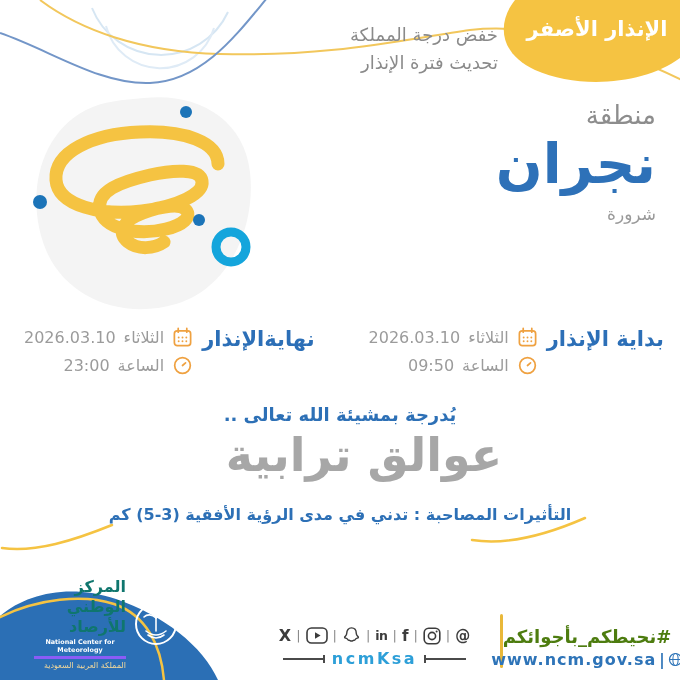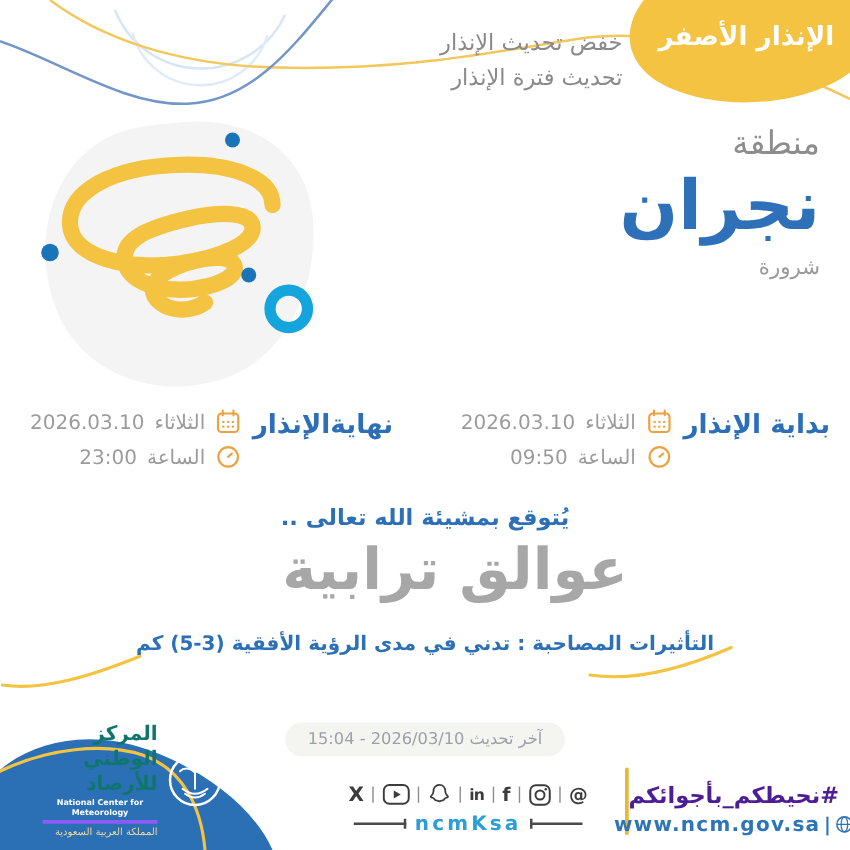--- a/index.html
+++ b/index.html
@@ -60,21 +60,21 @@
   .handle{display:flex;align-items:center;gap:7px;}
   .hline{width:42px;height:2px;background:#4a4a4a;position:relative;}
   .hline::after{content:"";position:absolute;width:2px;height:8px;top:-3px;background:#4a4a4a;}
   .hline.l::after{right:0;}
   .hline.r::after{left:0;}
   .handle-text{color:#2D9FD8;font-weight:bold;font-size:16px;letter-spacing:2.5px;}
   .vdivider{position:absolute;left:500px;bottom:12px;width:3px;height:54px;background:#E9B839;
     border-radius:2px;z-index:3;}
   .footer-right{position:absolute;right:8px;bottom:11px;width:170px;display:flex;flex-direction:column;
     align-items:center;gap:3px;z-index:3;}
-  .hashtag{color:#4c1d95;font-size:18px;font-weight:bold;direction:rtl;white-space:nowrap;}
+  .hashtag{color:#4d7c0f;font-size:18px;font-weight:bold;direction:rtl;white-space:nowrap;}
   .site{display:flex;align-items:center;gap:3px;direction:ltr;}
   .site-url{color:#2E74B8;font-weight:bold;font-size:16px;letter-spacing:1px;}
   .site-sep{color:#2E74B8;font-weight:bold;font-size:15px;}
 </style>
 </head>
 <body>
 
 <div class="stage">
 
   <svg class="decor-top" width="680" height="120" viewBox="0 0 680 120">
@@ -85,21 +85,21 @@
   </svg>
 
   <div class="badge-wrap">
     <svg width="250" height="100" viewBox="0 0 250 100">
       <path d="M 85 0 C 66 24 70 54 105 70 C 150 90 215 84 250 58 L 250 0 Z" fill="#F5C342"></path>
     </svg>
     <span class="badge-text">الإنذار الأصفر</span>
   </div>
 
   <div class="update-note">
-    <div>خفض تحديث الإنذار</div>
+    <div>خفض درجة المملكة</div>
     <div>تحديث فترة الإنذار</div>
   </div>
 
   <div class="region">
     <div class="region-label">منطقة</div>
     <div class="region-name">نجران</div>
     <div class="region-sub">شرورة</div>
   </div>
 
   <svg class="tornado" width="244" height="232" viewBox="0 0 244 232">
@@ -171,34 +171,31 @@
             <path d="M11 11 L14.2 8.2" stroke="#EFA140" stroke-width="1.8" stroke-linecap="round"></path>
           </svg>
           <span>الساعة</span>
           <span>23:00</span>
         </div>
       </div>
     </div>
 
   </div>
 
-  <div class="intro">يُتوقع بمشيئة الله تعالى ..</div>
+  <div class="intro">يُدرجة بمشيئة الله تعالى ..</div>
   <div class="phenomenon">عوالق ترابية</div>
   <div class="effects">التأثيرات المصاحبة : تدني في مدى الرؤية الأفقية (3-5) كم</div>
 
   <svg class="swoosh" style="left:0;top:512px" width="115" height="45" viewBox="0 0 115 45">
     <path d="M 2 36 C 35 41 75 28 112 13" fill="none" stroke="#F5C342" stroke-width="2.5" stroke-linecap="round"></path>
   </svg>
   <svg class="swoosh" style="left:468px;top:510px" width="120" height="42" viewBox="0 0 120 42">
     <path d="M 4 30 C 42 36 85 22 117 8" fill="none" stroke="#F5C342" stroke-width="2.5" stroke-linecap="round"></path>
   </svg>
 
-  <div class="last-update-row">
-    <span class="last-update">آخر تحديث 2026/03/10 - 15:04</span>
-  </div>
 
   <svg class="footer-blob" width="228" height="98" viewBox="0 0 228 98">
     <path d="M 0 34 C 28 10 72 2 116 17 C 163 33 203 64 218 98 L 0 98 Z" fill="#2B6FB5"></path>
     <path d="M -2 36 C 38 16 84 12 114 22 C 146 33 161 63 164 98" fill="none" stroke="#F5C342" stroke-width="2.5"></path>
   </svg>
 
   <div class="logo">
     <div class="logo-text">
       <div class="logo-ar">المركز الوطني للأرصاد</div>
       <div class="logo-en">National Center for Meteorology</div>

